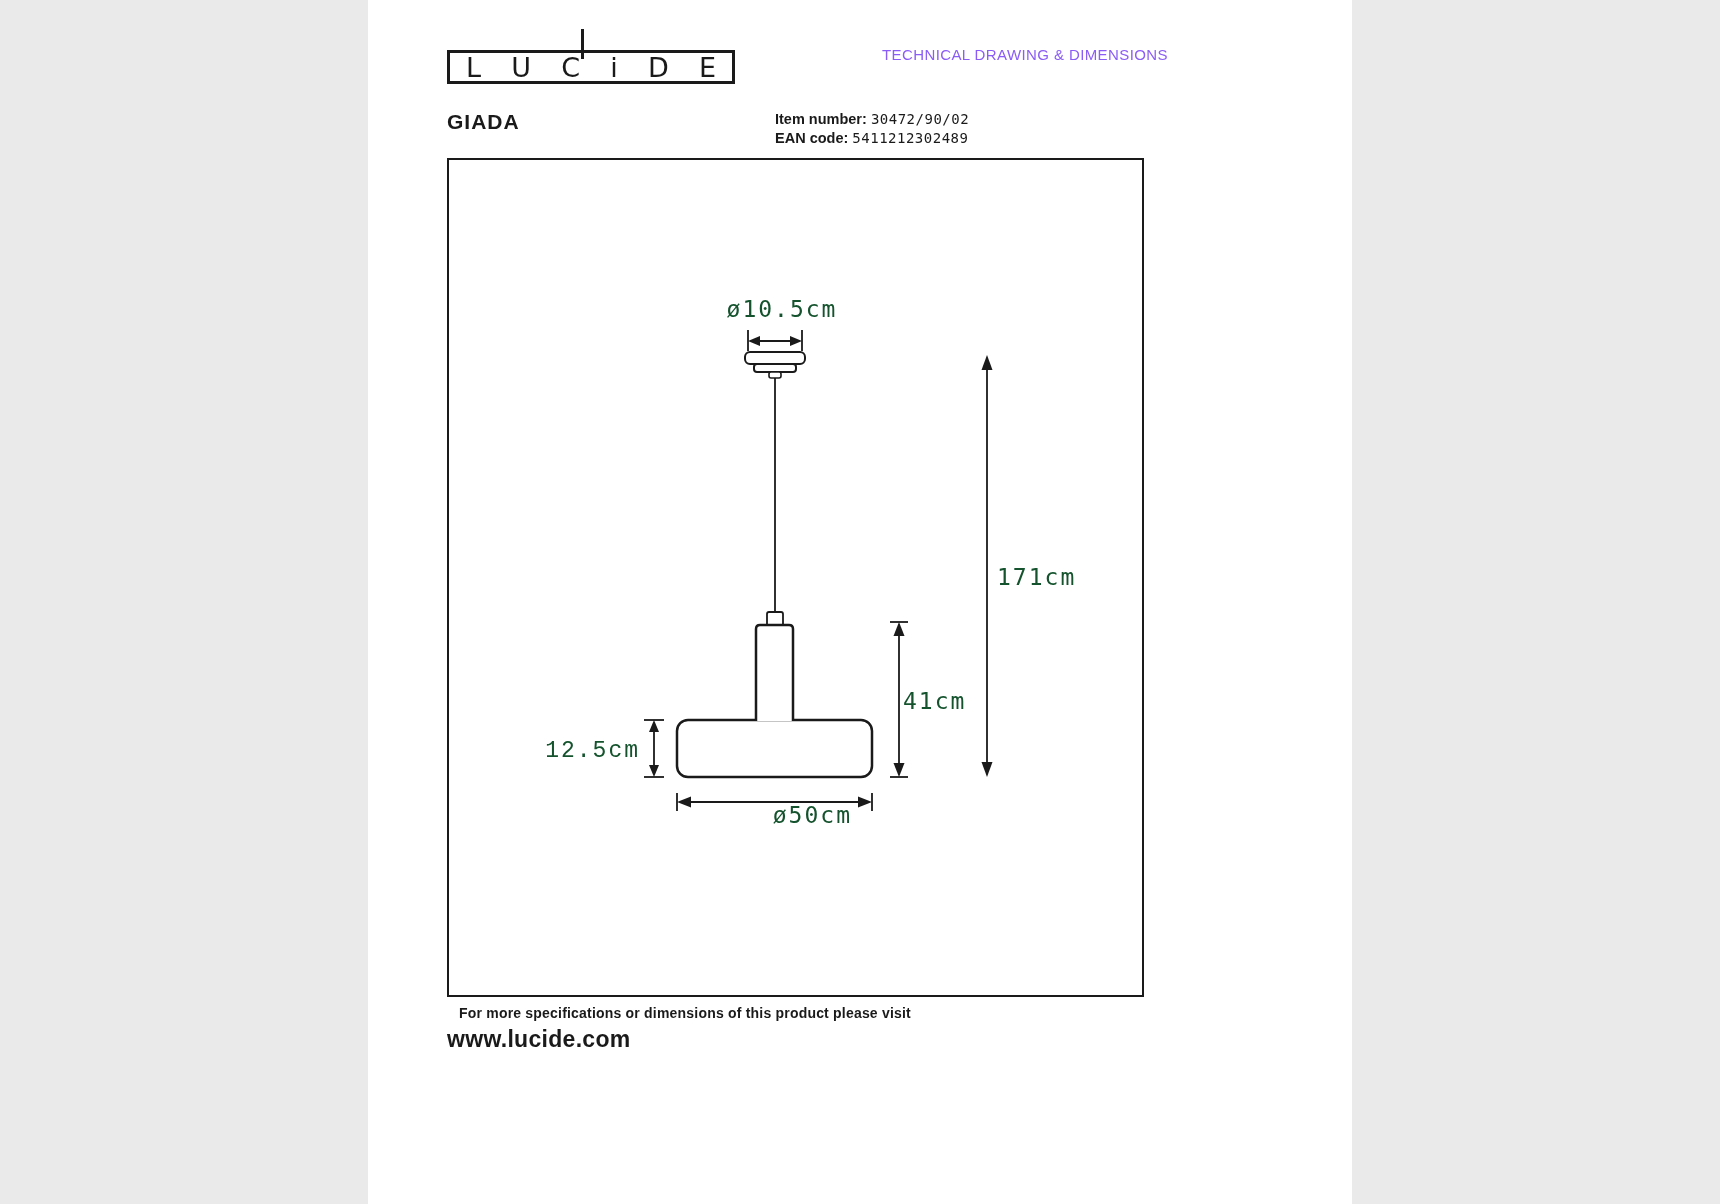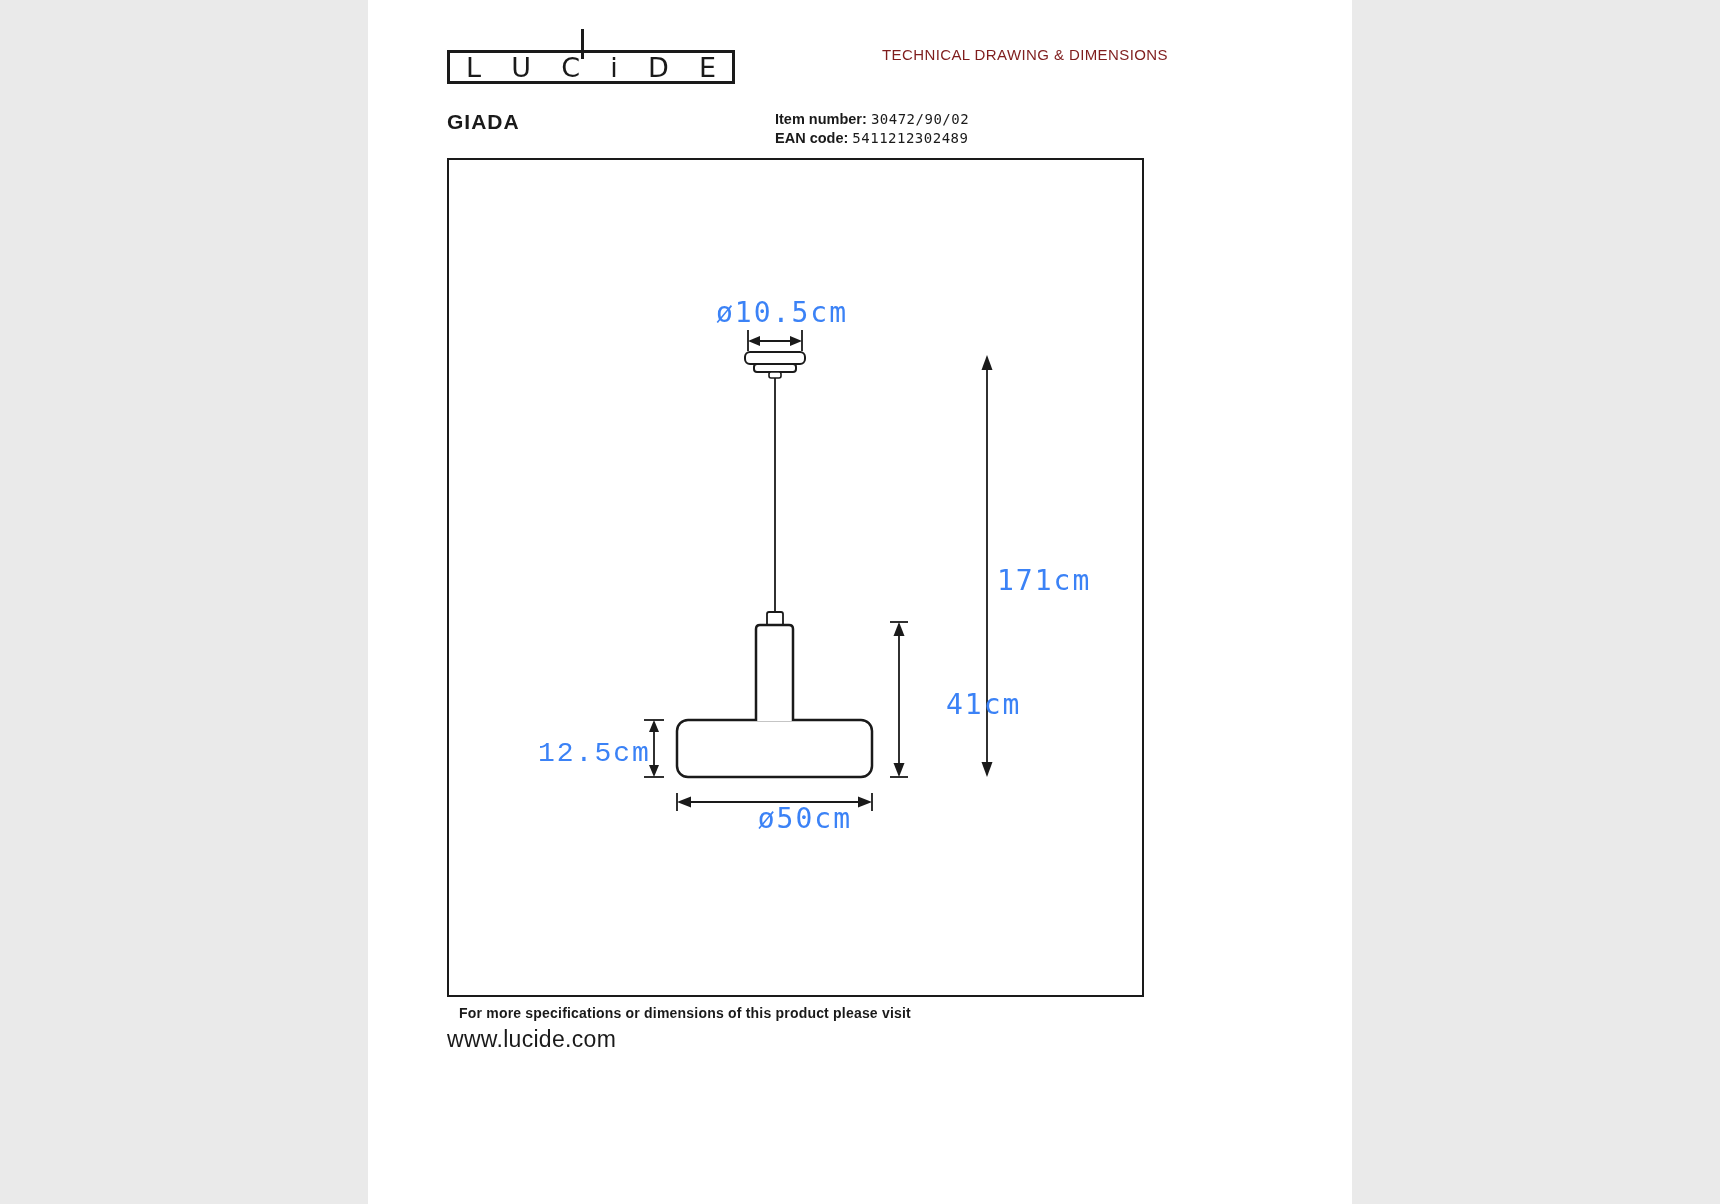--- a/index.html
+++ b/index.html
@@ -21,51 +21,51 @@
   }
   .logo-letter{
     font-size:27px;font-weight:500;line-height:1;letter-spacing:0;
     font-family:"DejaVu Sans", sans-serif;
   }
   .logo-accent{
     position:absolute;left:131px;top:-24px;width:2.5px;height:30px;background:#1a1a1a;
   }
 
   .doc-title{
-    left:882px;top:46px;font-size:15px;letter-spacing:0.4px;color:#7f1d1d;
+    left:882px;top:46px;font-size:15px;letter-spacing:0.4px;color:#8b5cf6;
     font-family:"Liberation Sans", sans-serif;
   }
 
   .product-name{
     left:447px;top:110px;font-size:21px;font-weight:bold;letter-spacing:1px;
   }
   .info-row{left:775px;font-size:14.5px;white-space:nowrap;}
   .info-row .lbl{font-weight:bold;}
   .info-row .val{font-family:"DejaVu Sans Mono", monospace;font-size:14px;letter-spacing:0.5px;}
 
   
   .drawing-box{
     left:447px;top:158px;width:693px;height:835px;
     border:2px solid #1a1a1a;box-sizing:content-box;background:#ffffff;
   }
   .drawing-box svg{position:absolute;left:0;top:0;}
 
   .dim-label{
     position:absolute;
     font-family:"DejaVu Sans Mono", monospace;
-    font-size:28px;letter-spacing:2px;color:#3b82f6;white-space:nowrap;
+    font-size:23px;letter-spacing:2px;color:#14532d;white-space:nowrap;
   }
   .lbl-canopy{left:712px;top:296px;width:140px;text-align:center;}
   .lbl-total{left:997px;top:556px;margin-top:8px;}
-  .lbl-fixture{left:946px;top:688px;}
+  .lbl-fixture{left:903px;top:688px;}
   .lbl-shadeh{left:538px;top:738px;width:102px;text-align:right;font-family:Liberation Mono, monospace;}
   .lbl-shaded{left:692px;top:802px;width:160px;text-align:right;}
 
   .footer-line1{left:459px;top:1005px;font-size:14px;font-weight:bold;letter-spacing:0.2px;}
-  .footer-line2{left:447px;top:1026px;font-size:23px;font-weight:normal;letter-spacing:0.3px;}
+  .footer-line2{left:447px;top:1026px;font-size:23px;font-weight:bold;letter-spacing:0.3px;}
 </style>
 </head>
 <body>
 
 <div class="side-strip strip-left"></div>
 <div class="side-strip strip-right"></div>
 
 <div class="abs logo-box">
   <span class="logo-letter">L</span>
   <span class="logo-letter">U</span>

